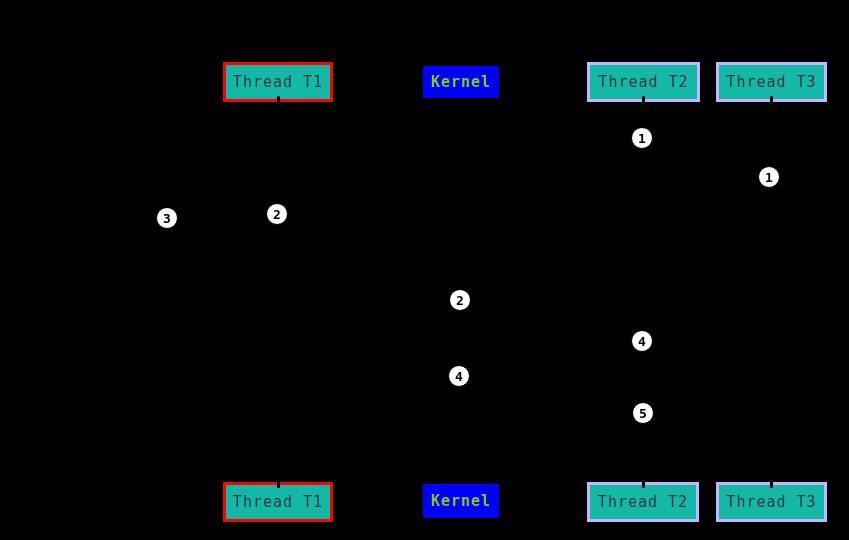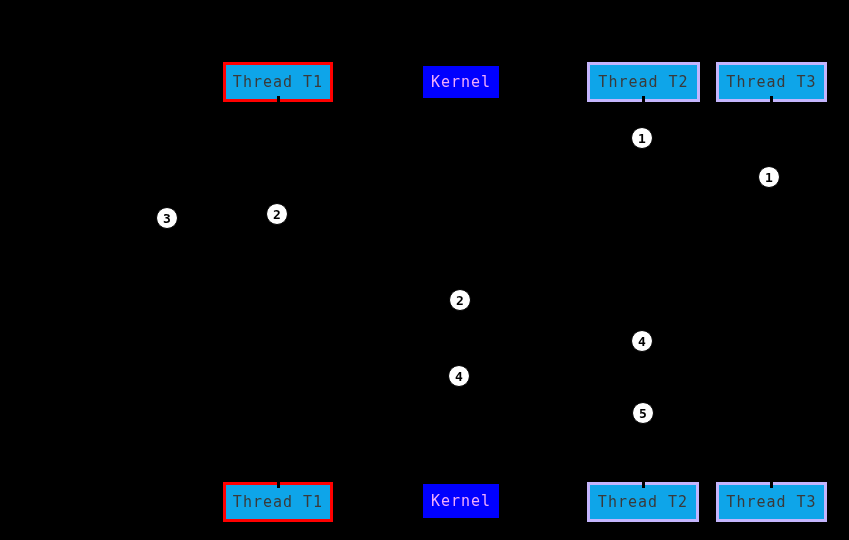--- a/index.html
+++ b/index.html
@@ -14,37 +14,38 @@
     background: #000000;
     overflow: hidden;
     font-family: "DejaVu Sans Mono", "Liberation Mono", monospace;
   }
   .entity-box {
     position: absolute;
     box-sizing: border-box;
     display: flex;
     align-items: center;
     justify-content: center;
-    background: #0ea5e9;
+    background: #14b8a6;
     font-size: 15px;
     letter-spacing: 1px;
     white-space: nowrap;
   }
   .thread-red {
     border: 3px solid #ff0000;
     color: #3a3a3a;
   }
   .thread-blue {
     border: 3px solid #c4b5fd;
     color: #3a3a3a;
   }
   .kernel-blue {
     background: #0000ff;
     border: none;
-    color: #f0abfc;
+    color: #84cc16;
+    font-weight: bold;
   }
   .lifeline-tick {
     position: absolute;
     width: 3px;
     height: 8px;
     background: #000000;
     z-index: 3;
   }
   .marker-circle {
     position: absolute;

